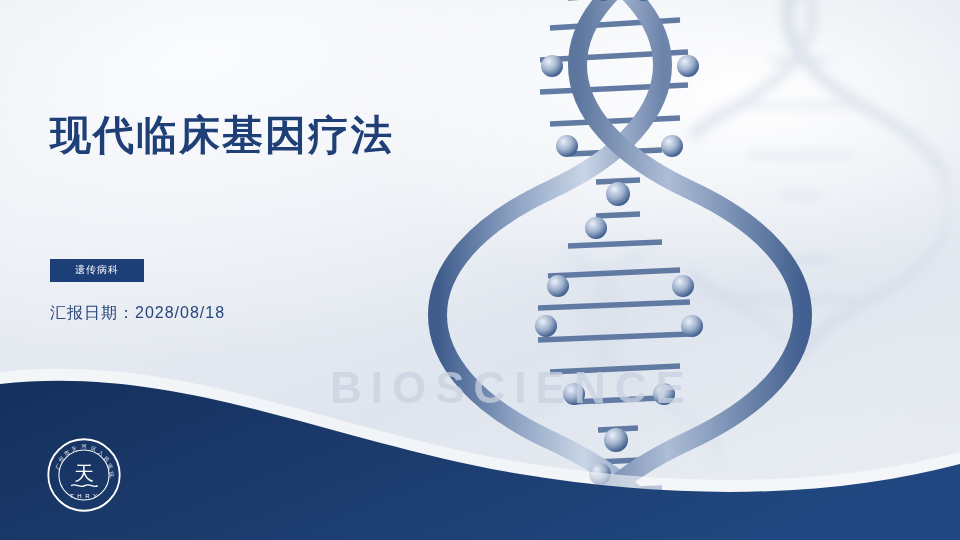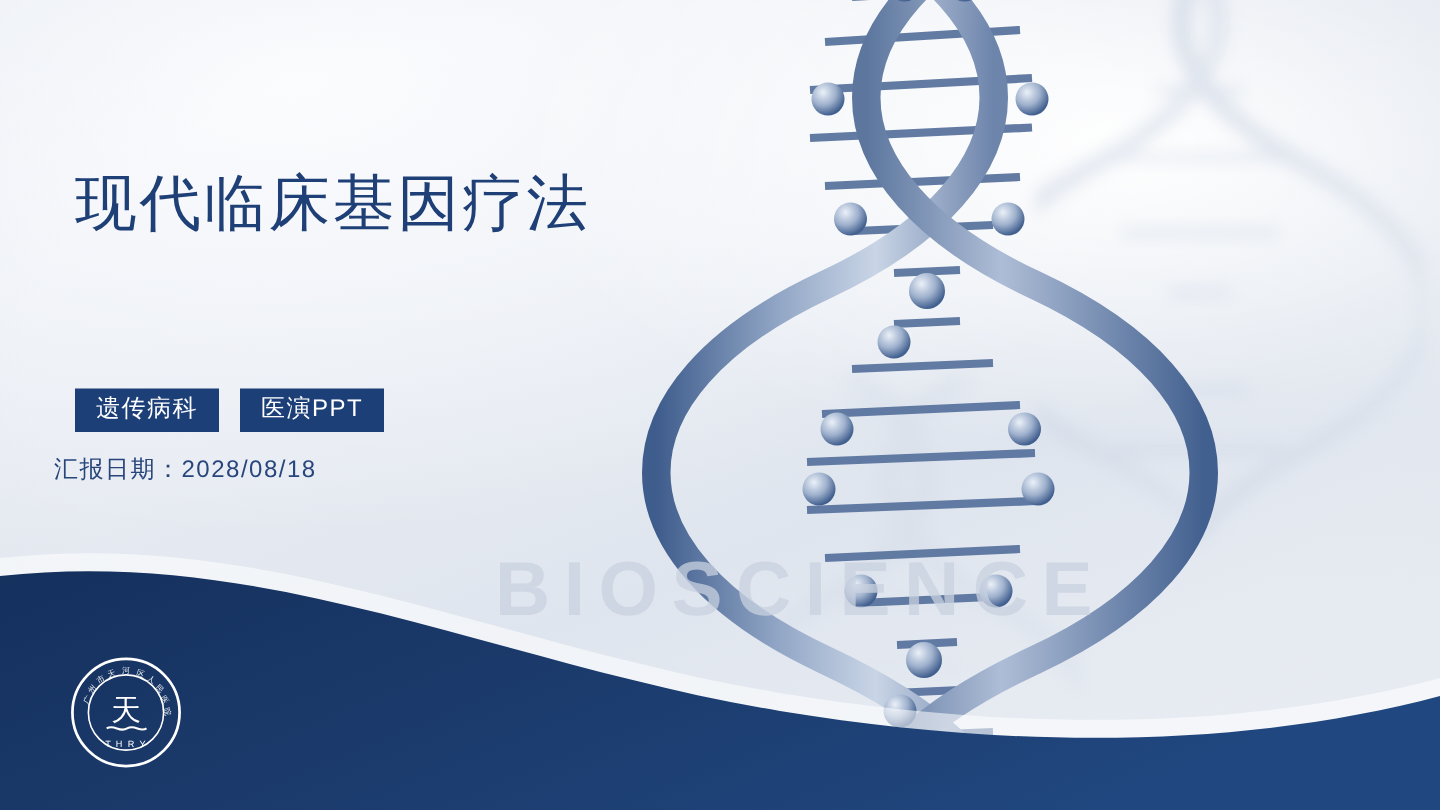--- a/index.html
+++ b/index.html
@@ -59,21 +59,21 @@
     top: -30px;
     width: 420px;
     height: 600px;
   }
 
   
   .watermark {
     position: absolute;
     left: 330px;
     top: 363px;
-    font-size: 51px;
+    font-size: 44px;
     letter-spacing: 9px;
     font-weight: 700;
     color: #c9d2e0;
     opacity: 0.75;
     white-space: nowrap;
     font-family: "Liberation Sans", sans-serif;
   }
 
   
   .left-panel {
@@ -84,46 +84,46 @@
 
   
   .title-block {
     position: absolute;
     left: 50px;
     top: 108px;
     width: 520px;
   }
   .title-line {
     font-size: 41px;
-    font-weight: 400;
+    font-weight: 700;
     color: #1f3f77;
     letter-spacing: 2px;
     line-height: 1.35;
     white-space: nowrap;
   }
   .tags {
     position: absolute;
     left: 50px;
     top: 259px;
     display: flex;
     gap: 14px;
   }
   .tag {
     background: #1d3f78;
     color: #ffffff;
-    font-size: 16px;
+    font-size: 10px;
     padding: 6px 14px 7px 14px;
     letter-spacing: 1px;
     line-height: 1;
     min-width: 66px;
     text-align: center;
   }
   .report-date {
     position: absolute;
-    left: 36px;
+    left: 50px;
     top: 303px;
     font-size: 16px;
     color: #28457c;
     letter-spacing: 1px;
   }
 
   
   .logo {
     position: absolute;
     left: 46px;
@@ -274,21 +274,20 @@
     <path d="M0,372 C180,352 330,430 520,462 C690,490 840,484 960,452 L960,468 C840,500 690,506 520,478 C330,446 180,368 0,388 Z" fill="#ffffff" opacity="0.55"></path>
     <path d="M0,384 C180,364 330,442 520,474 C690,502 840,496 960,464 L960,540 L0,540 Z" fill="url(#waveFill)"></path>
   </svg>
 
   <div class="title-block">
     <div class="title-line">现代临床基因疗法</div>
   </div>
 
   <div class="tags">
     <div class="tag">遗传病科</div>
-    <div class="tag">医演PPT</div>
   </div>
 
   <div class="report-date">汇报日期：2028/08/18</div>
 
   <svg class="logo" viewBox="0 0 100 100">
     <circle cx="50" cy="50" r="47" fill="none" stroke="#ffffff" stroke-width="2.4"></circle>
     <circle cx="50" cy="50" r="33" fill="none" stroke="#ffffff" stroke-width="1.4"></circle>
 
     <g fill="#ffffff" opacity="0.92" font-size="7" font-family="'Liberation Sans', sans-serif" text-anchor="middle">
       <text x="18" y="40" transform="rotate(-58 18 40)">广</text>

